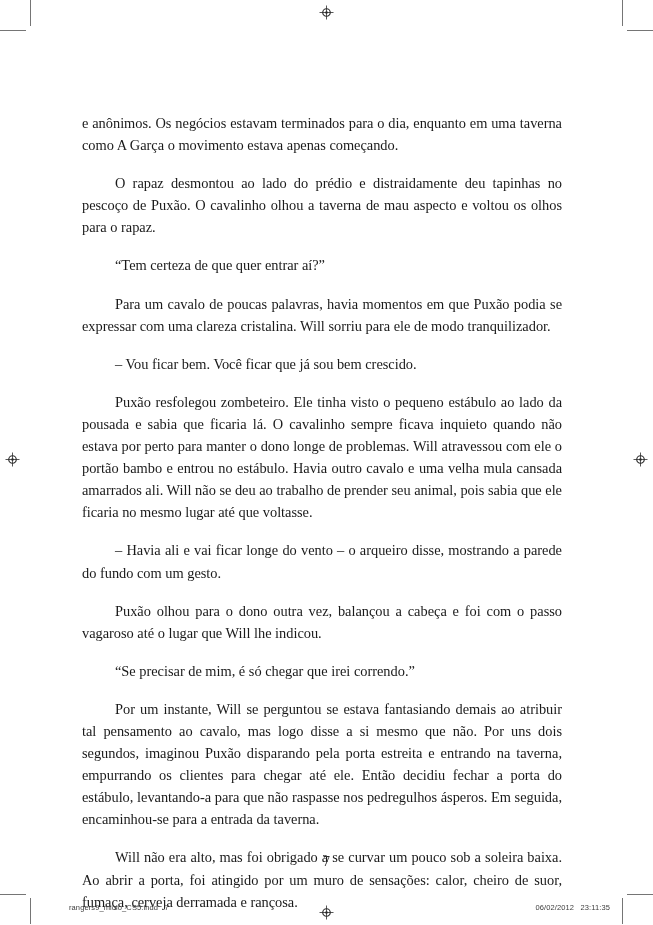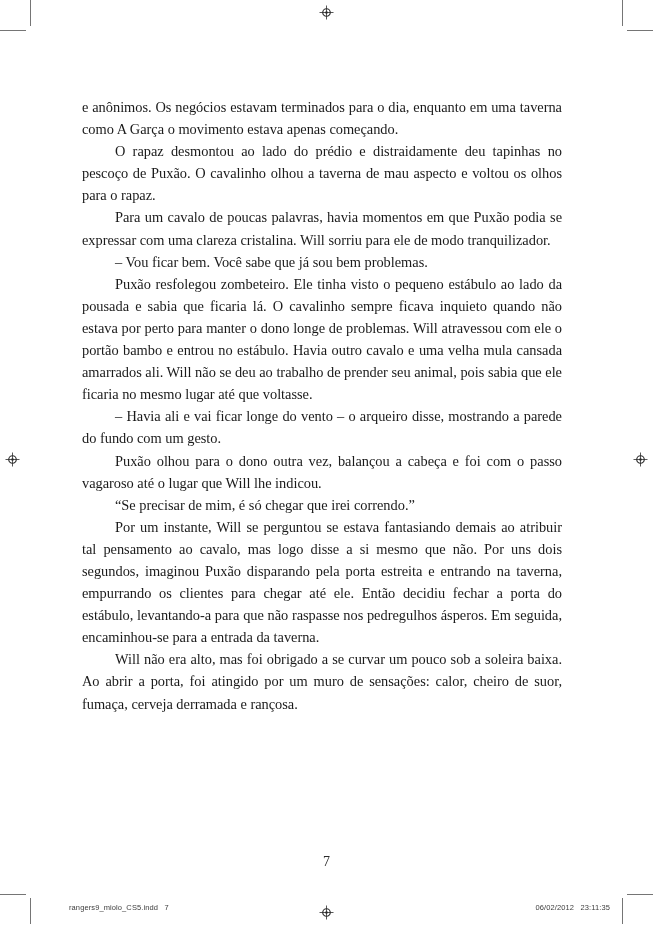--- a/index.html
+++ b/index.html
@@ -42,21 +42,21 @@
     margin: 0;
     text-align: justify;
     text-justify: inter-word;
     font-size: 14.4px;
     line-height: 22.1px;
     letter-spacing: -0.02px;
     word-spacing: 0px;
     hyphens: none;
   }
   .para.indent { text-indent: 33px; }
-  .para.last-line-left { text-align-last: left; }
+  .para.last-line-left { text-align-last: left; margin-top: 16px; }
 
   
   .folio {
     position: absolute;
     left: 0;
     right: 0;
     top: 855px;
     text-align: center;
     font-size: 14px;
     line-height: 1;
@@ -124,22 +124,23 @@
     <circle cx="15" cy="15" r="7.5" fill="none" stroke="#2b2b2b" stroke-width="2.4"></circle>
     <circle cx="15" cy="15" r="2.6" fill="#2b2b2b"></circle>
     <line x1="15" y1="1" x2="15" y2="29" stroke="#2b2b2b" stroke-width="1.6"></line>
     <line x1="1" y1="15" x2="29" y2="15" stroke="#2b2b2b" stroke-width="1.6"></line>
   </svg>
 </div>
 
 <div class="page-body">
   <p class="para last-line-left">e anônimos. Os negócios estavam terminados para o dia, enquanto em uma taverna como A Garça o movimento estava apenas começando.</p>
   <p class="para indent last-line-left">O rapaz desmontou ao lado do prédio e distraidamente deu tapinhas no pescoço de Puxão. O cavalinho olhou a taverna de mau aspecto e voltou os olhos para o rapaz.</p>
+  <p class="para indent last-line-left">“Tem certeza de que quer entrar aí?”</p>
   <p class="para indent last-line-left">Para um cavalo de poucas palavras, havia momentos em que Puxão podia se expressar com uma clareza cristalina. Will sorriu para ele de modo tranquilizador.</p>
-  <p class="para indent last-line-left">– Vou ficar bem. Você sabe que já sou bem problemas.</p>
+  <p class="para indent last-line-left">– Vou ficar bem. Você ficar que já sou bem crescido.</p>
   <p class="para indent last-line-left">Puxão resfolegou zombeteiro. Ele tinha visto o pequeno estábulo ao lado da pousada e sabia que ficaria lá. O cavalinho sempre ficava inquieto quando não estava por perto para manter o dono longe de problemas. Will atravessou com ele o portão bambo e entrou no estábulo. Havia outro cavalo e uma velha mula cansada amarrados ali. Will não se deu ao trabalho de prender seu animal, pois sabia que ele ficaria no mesmo lugar até que voltasse.</p>
   <p class="para indent last-line-left">– Havia ali e vai ficar longe do vento – o arqueiro disse, mostrando a parede do fundo com um gesto.</p>
   <p class="para indent last-line-left">Puxão olhou para o dono outra vez, balançou a cabeça e foi com o passo vagaroso até o lugar que Will lhe indicou.</p>
   <p class="para indent last-line-left">“Se precisar de mim, é só chegar que irei correndo.”</p>
   <p class="para indent last-line-left">Por um instante, Will se perguntou se estava fantasiando demais ao atribuir tal pensamento ao cavalo, mas logo disse a si mesmo que não. Por uns dois segundos, imaginou Puxão disparando pela porta estreita e entrando na taverna, empurrando os clientes para chegar até ele. Então decidiu fechar a porta do estábulo, levantando-a para que não raspasse nos pedregulhos ásperos. Em seguida, encaminhou-se para a entrada da taverna.</p>
   <p class="para indent last-line-left">Will não era alto, mas foi obrigado a se curvar um pouco sob a soleira baixa. Ao abrir a porta, foi atingido por um muro de sensações: calor, cheiro de suor, fumaça, cerveja derramada e rançosa.</p>
 </div>
 
 <div class="folio">7</div>
 

